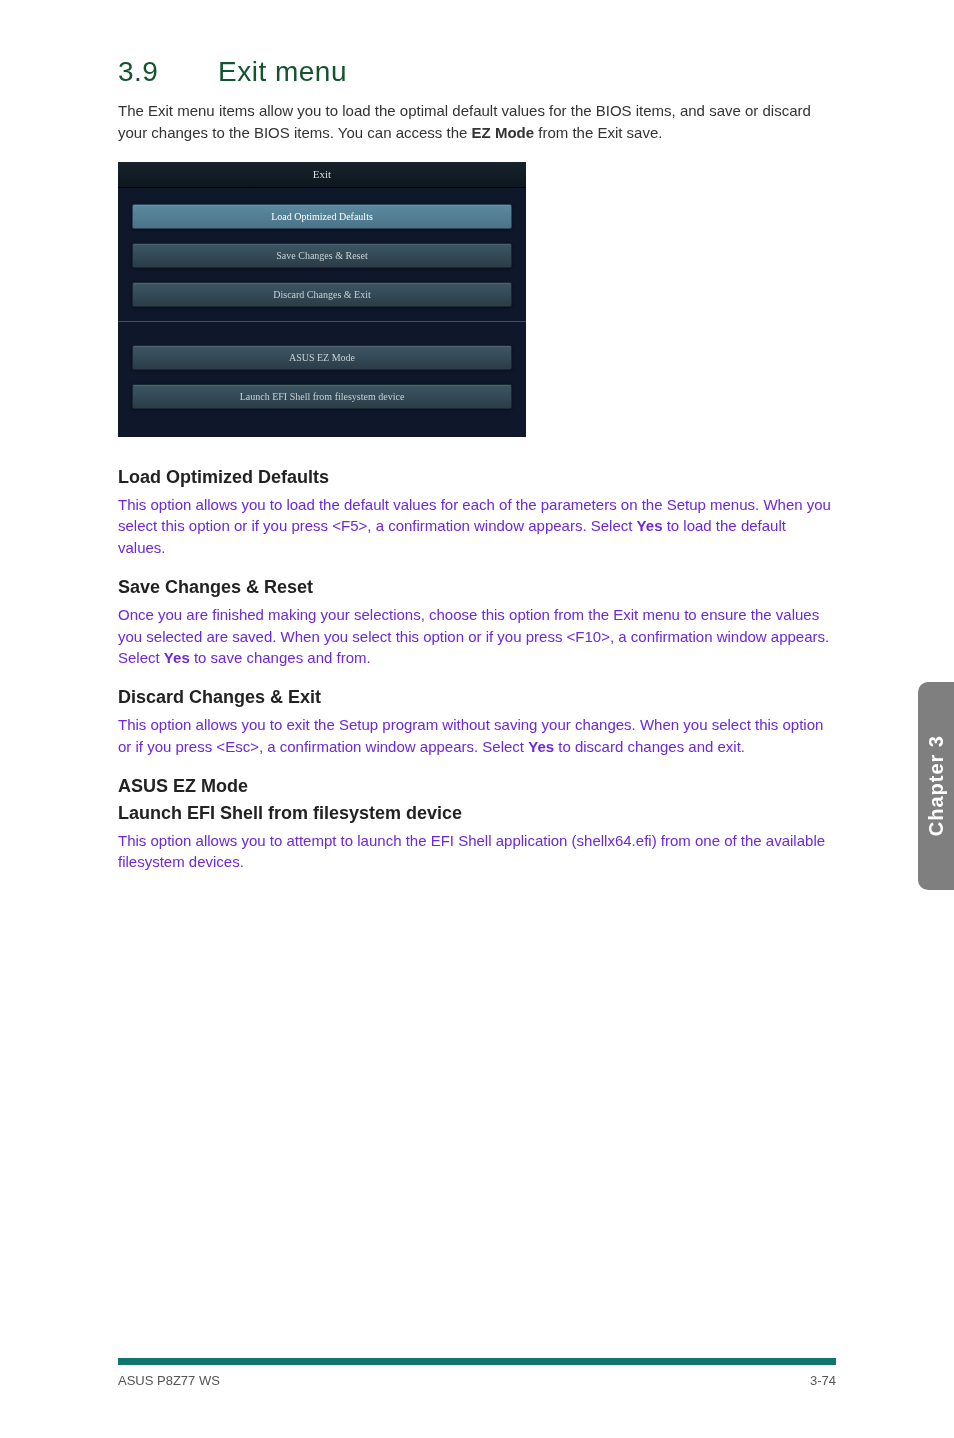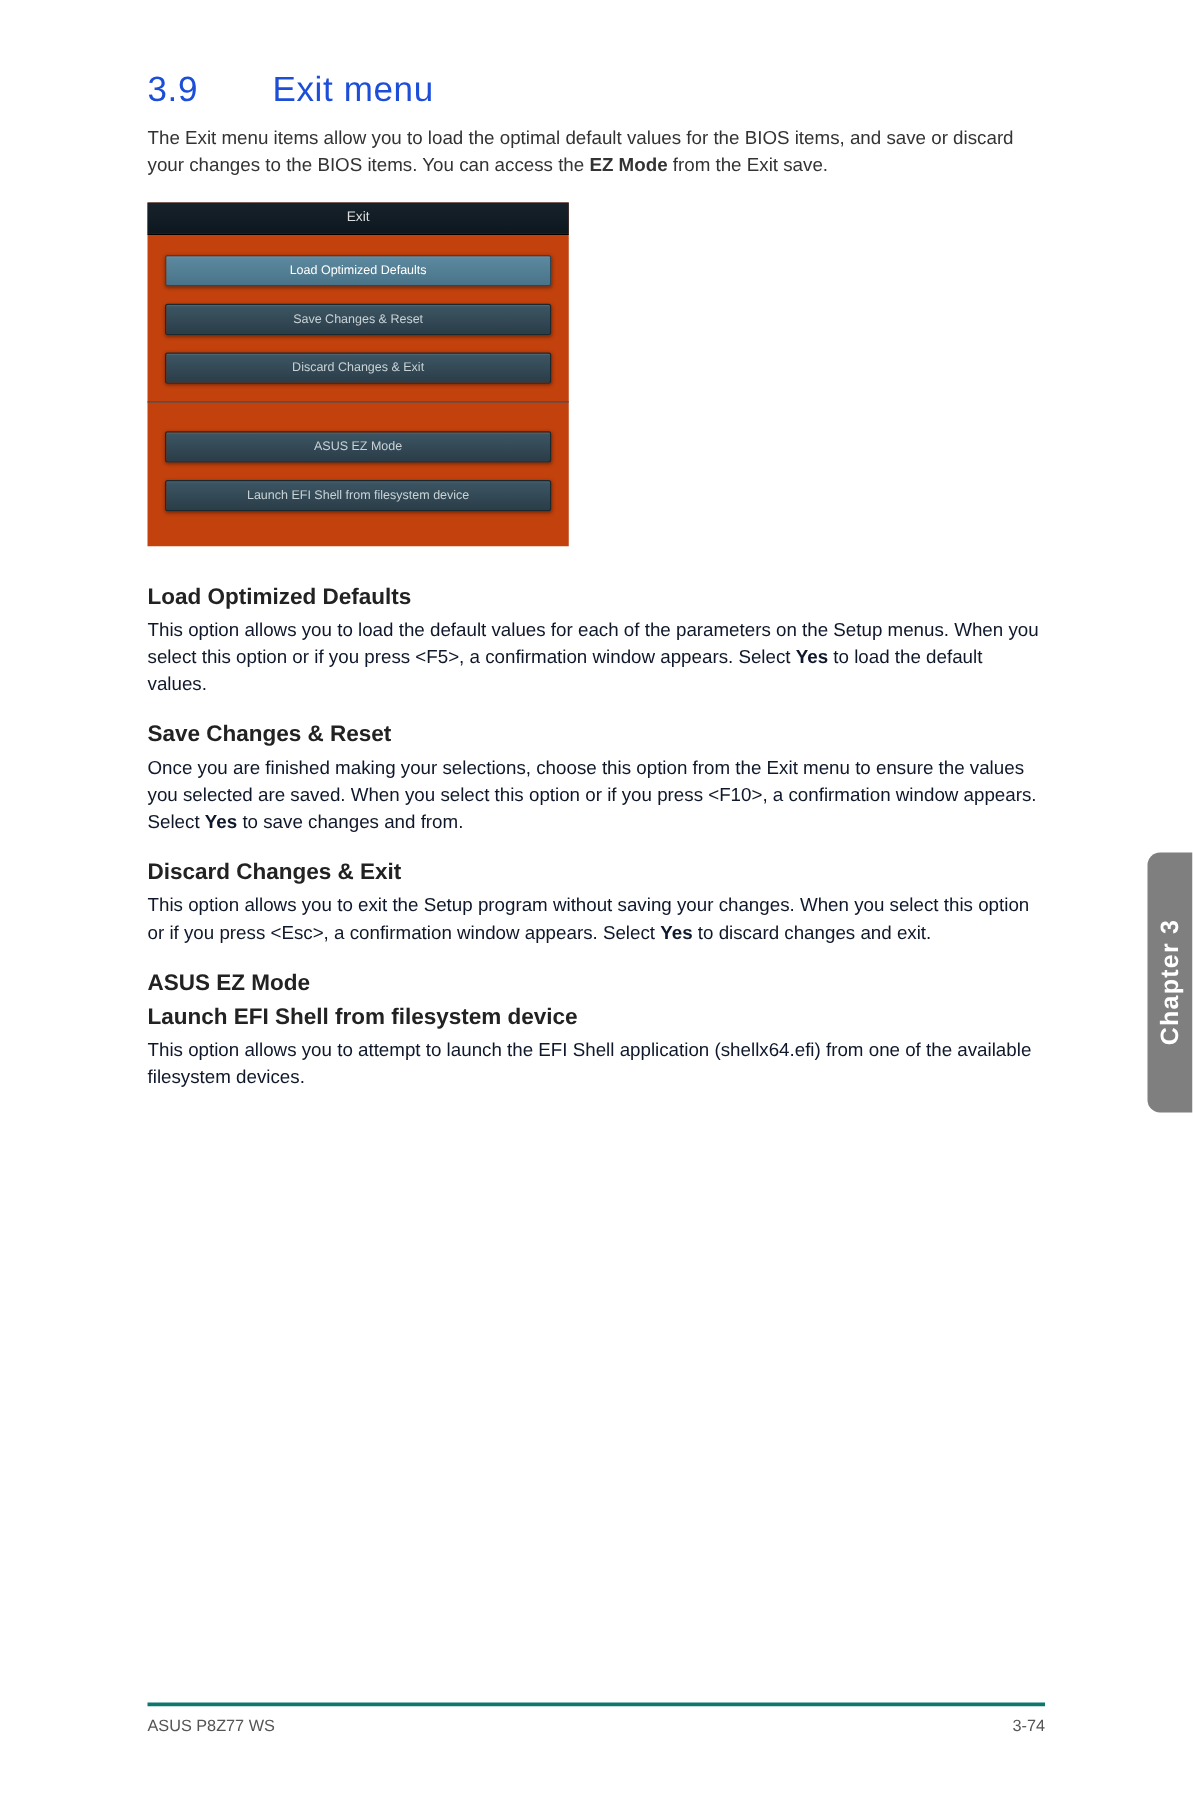--- a/index.html
+++ b/index.html
@@ -9,43 +9,44 @@
     background: #ffffff;
     color: #333333;
     position: relative;
   }
   .page {
     padding: 56px 118px 0 118px;
   }
   h1.section-title {
     font-size: 28px;
     font-weight: 400;
-    color: #1d4ed8;
+    color: #14532d;
     margin-bottom: 12px;
     letter-spacing: 0.5px;
   }
   h1.section-title .num {
     display: inline-block;
     width: 100px;
   }
   p.intro {
     font-size: 15px;
     line-height: 1.45;
     color: #333;
     margin-bottom: 18px;
     max-width: 720px;
   }
   b { font-weight: 700; }
 
   
   .bios-box {
-    width: 337px;
-    background: #c2410c;
+    width: 408px;
+    background: #0f172a;
     padding: 0 0 14px 0;
     margin-bottom: 30px;
+    font-family: Liberation Serif, serif;
   }
   .bios-header {
     background: linear-gradient(#16222c, #0e171e);
     color: #dddddd;
     font-size: 11px;
     text-align: center;
     padding: 6px 0 7px 0;
     border-bottom: 1px solid #000;
   }
   .bios-body {
@@ -79,21 +80,21 @@
   h2.item-heading {
     font-size: 18px;
     font-weight: 700;
     color: #222;
     margin-top: 4px;
     margin-bottom: 6px;
   }
   p.item-body {
     font-size: 15px;
     line-height: 1.45;
-    color: #0f172a;
+    color: #6d28d9;
     margin-bottom: 18px;
     max-width: 730px;
   }
 
   
   .side-tab {
     position: absolute;
     right: 0;
     top: 682px;
     width: 36px;
@@ -113,21 +114,21 @@
     transform: rotate(180deg);
     letter-spacing: 1px;
   }
 
   
   .footer {
     position: absolute;
     bottom: 50px;
     left: 118px;
     right: 118px;
-    border-top: 3px solid #0f766e;
+    border-top: 7px solid #0f766e;
     padding-top: 8px;
     display: flex;
     justify-content: space-between;
     font-size: 13px;
     color: #555;
   }
 </style>
 </head>
 <body>
 

